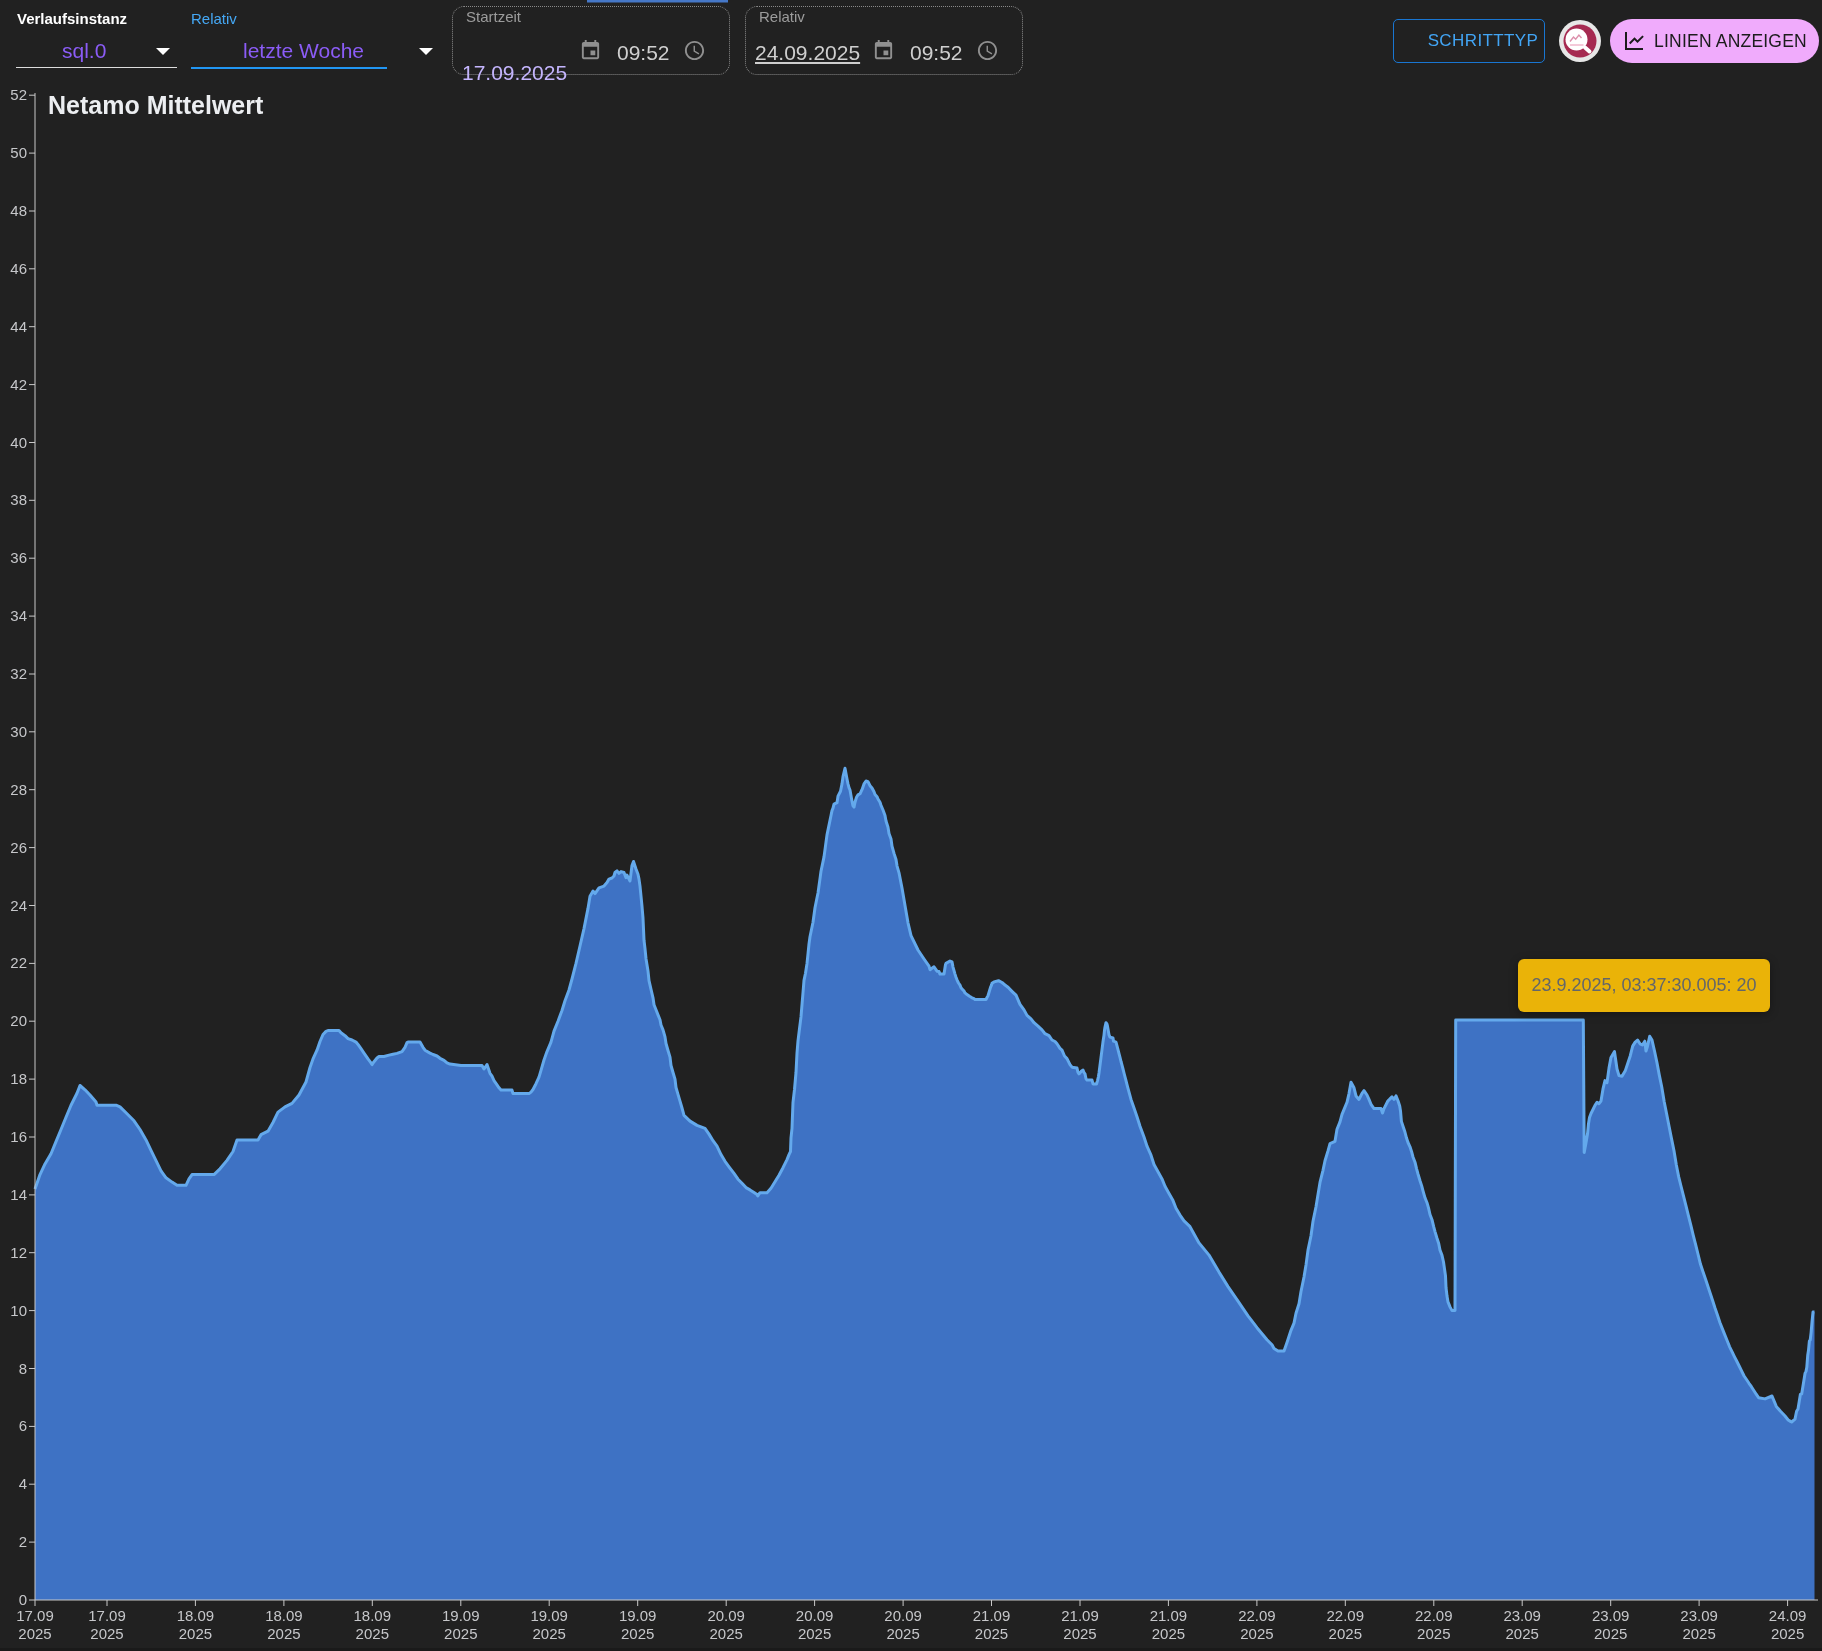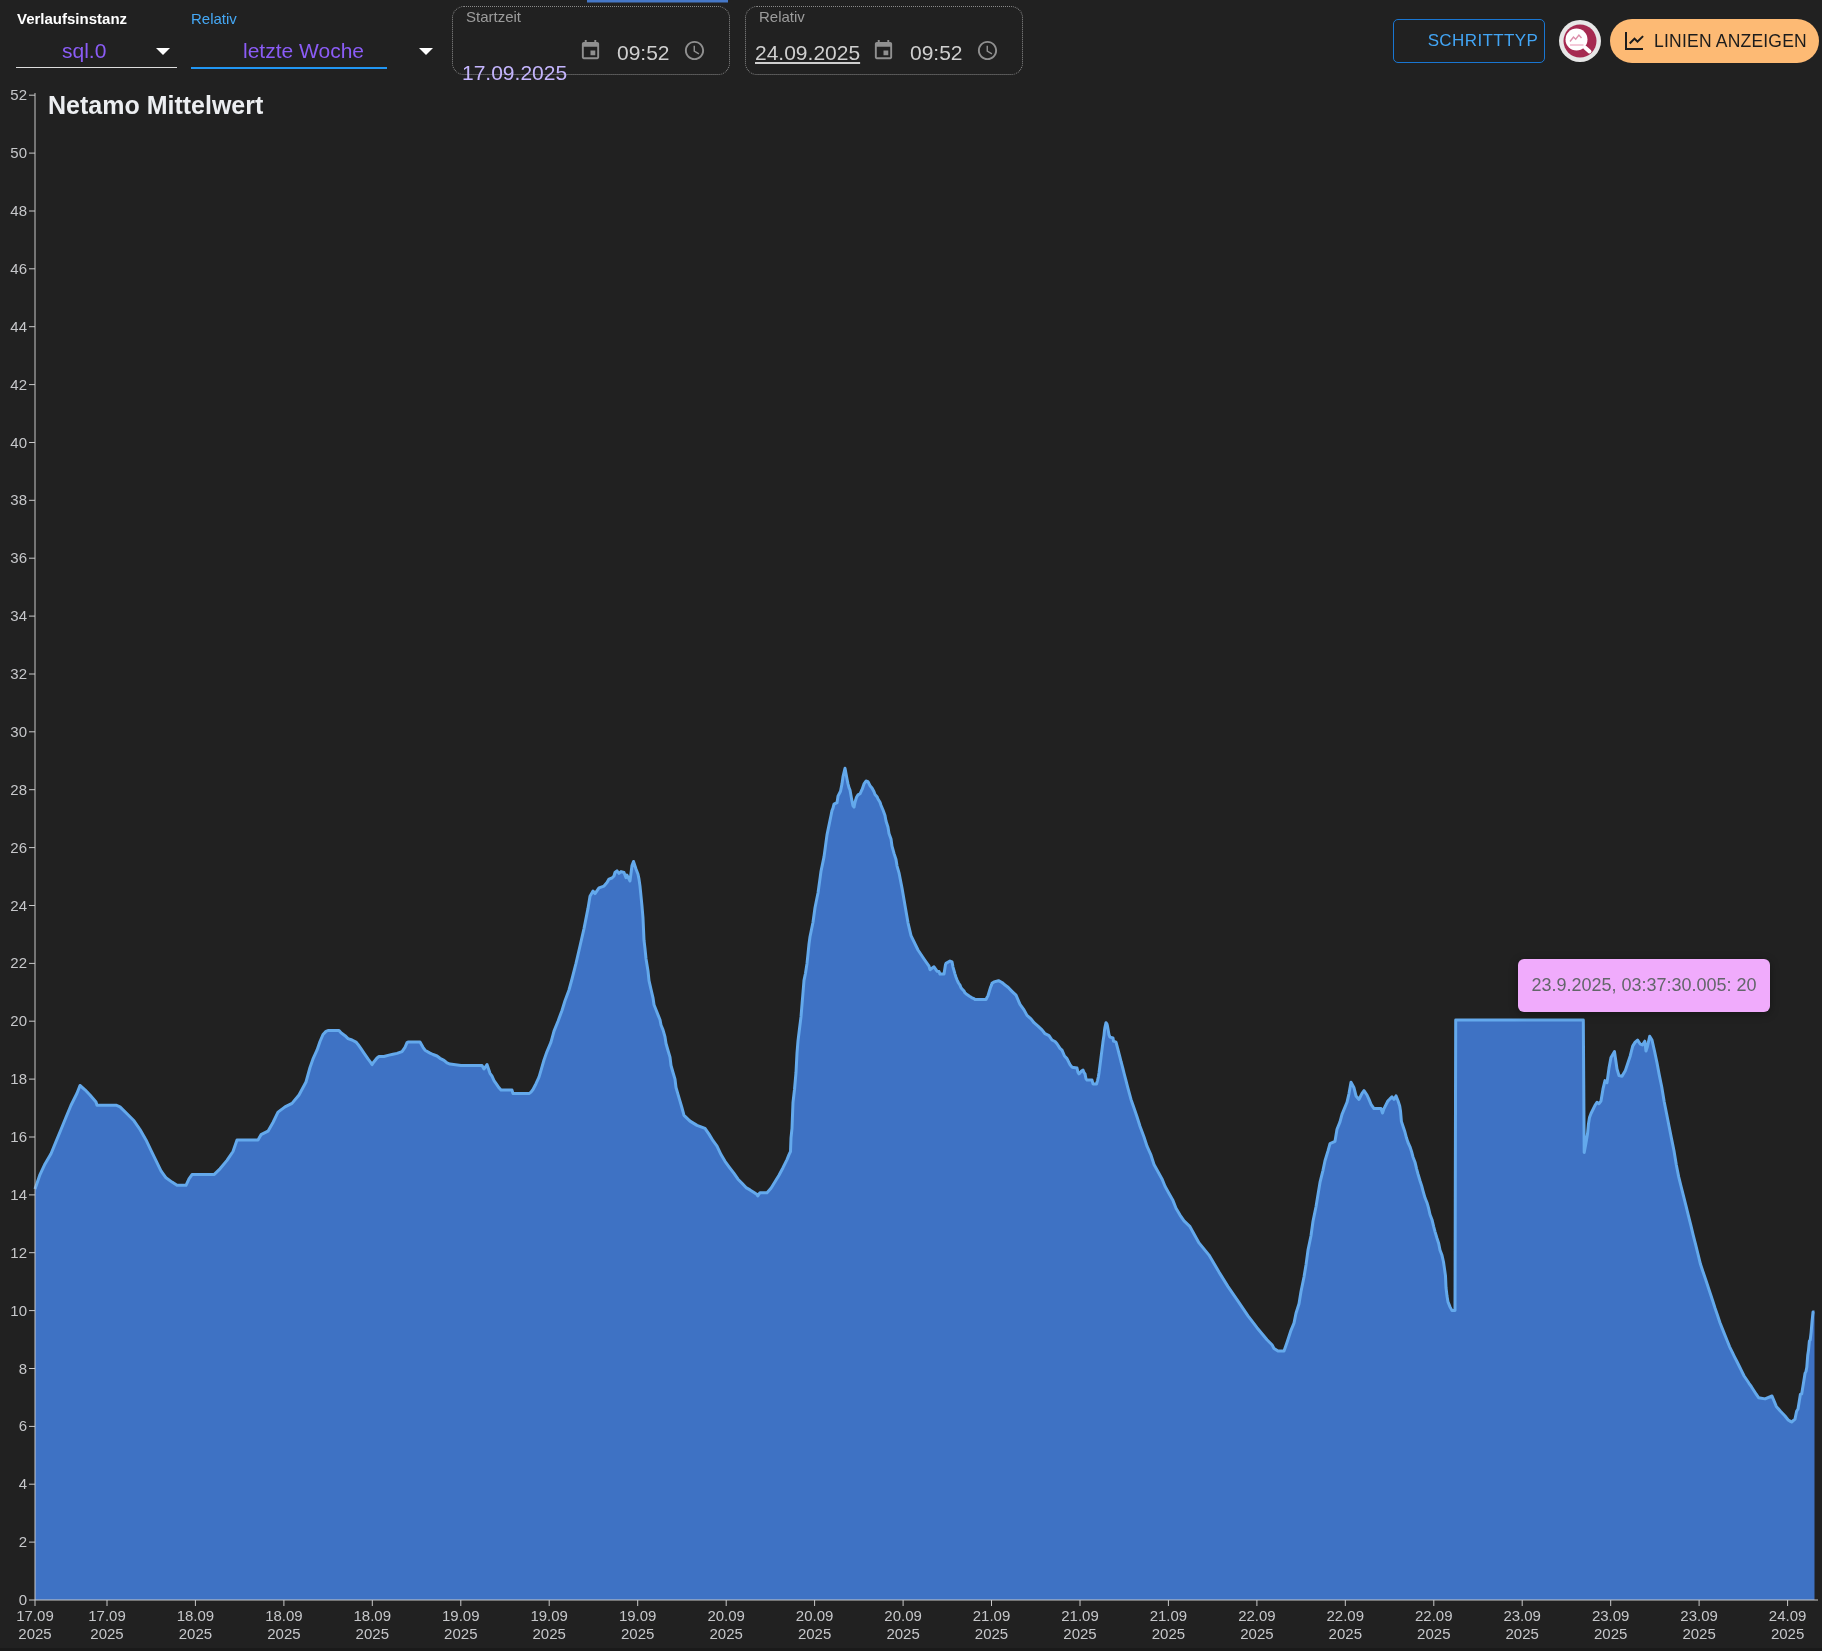--- a/index.html
+++ b/index.html
@@ -1,19 +1,19 @@
 <!DOCTYPE html>
 <html><head><meta charset="utf-8">
 <style>
 html,body{margin:0;padding:0;width:1822px;height:1651px;background:#212121;overflow:hidden;font-family:"Liberation Sans",sans-serif;}
 .lbl{position:absolute;font-size:15px;color:#fff;}
 .sel{position:absolute;font-size:21px;color:#8b5cf6;}
 svg text.ax{fill:#c6c7ca;font-size:15px;font-family:"Liberation Sans",sans-serif;}
 svg .axl{stroke:#c9c9c9;stroke-width:1;}
-.tooltip{position:absolute;left:1518px;top:959px;width:252px;height:53px;background:#f0abfc;border-radius:6px;
+.tooltip{position:absolute;left:1518px;top:959px;width:252px;height:53px;background:#eab308;border-radius:6px;
  color:#63666a;display:flex;align-items:center;justify-content:center;font-size:18px;box-shadow:0 2px 8px rgba(0,0,0,.35);}
 </style></head>
 <body>
 <svg width="1822" height="1651" style="position:absolute;left:0;top:0">
   <rect x="0" y="0" width="1822" height="1651" fill="#212121"></rect>
   <rect x="0" y="1648" width="1822" height="3" fill="#1a1a1a"></rect>
   <rect x="587" y="0" width="141" height="2.5" fill="#4678c8"></rect>
   <path d="M35 1189.1L40 1174.6L45 1163.9L51 1153.8L56 1141.6L61 1129.5L66 1117.3L71 1105.2L77 1093.3L80 1085.5L85 1089.8L90 1095.0L96 1102.0L97 1105.2L116 1105.2L120 1106.9L127 1113.8L134 1120.8L140 1129.5L146 1139.9L151 1150.3L156 1160.7L161 1170.8L166 1177.8L172 1182.1L177 1185.3L186 1185.3L189 1178.9L192 1174.6L214 1174.6L220 1168.8L227 1160.4L233 1151.5L237 1139.9L258 1139.9L261 1134.7L268 1131.2L273 1122.5L278 1112.1L285 1106.9L292 1103.4L299 1095.0L306 1082.0L310 1067.5L313 1058.9L317 1050.2L320 1041.5L323 1034.5L326 1031.4L328 1030.5L339 1030.5L341 1032.8L345 1035.7L348 1038.6L352 1040.0L356 1042.1L358 1044.4L361 1048.7L364 1053.1L368 1058.9L371 1062.9L372 1064.6L374 1061.7L377 1058.0L379 1056.5L384 1056.5L389 1055.1L393 1054.2L397 1053.4L402 1051.6L405 1047.3L407 1042.6L408 1042.1L420 1042.1L423 1047.3L425 1050.2L430 1053.1L433 1054.5L437 1056.0L440 1058.3L444 1060.3L447 1062.9L450 1064.1L461 1065.5L482 1065.5L484 1069.0L487 1064.6L490 1073.3L492 1076.2L494 1080.6L497 1084.9L499 1087.8L501 1090.1L512 1090.1L513 1093.6L529 1093.6L531 1092.1L533 1089.5L536 1083.7L539 1077.1L541 1070.4L544 1060.0L547 1051.6L551 1042.1L554 1031.1L558 1021.2L562 1010.5L565 1000.7L569 990.0L572 979.0L576 963.4L580 946.0L584 928.6L588 908.4L590 896.2L593 891.0L595 893.6L599 887.8L604 886.1L607 882.6L609 879.1L612 878.0L614 876.0L615 872.5L617 870.8L619 873.4L621 871.6L624 872.5L626 877.7L627 875.1L629 879.1L630 880.9L632 865.5L633.5 861.5L636 869.0L638 874.2L639 879.1L640 886.1L641 896.2L642 906.3L643 918.2L644 940.2L645 948.6L646 958.7L648 970.9L649 980.7L651 989.4L653 997.8L654 1004.7L656 1009.7L658 1014.9L660 1019.8L661 1025.0L663 1029.9L665 1036.9L666 1043.5L668 1050.5L670 1057.1L671 1065.5L673 1072.5L675 1079.1L676 1087.5L678 1094.4L680 1101.1L682 1108.0L684 1115.3L690 1121.1L697 1125.4L705 1128.3L709 1134.1L713 1140.7L717 1146.2L721 1154.6L725 1161.3L729 1166.8L734 1173.4L738 1179.2L742 1183.3L746 1187.6L750 1189.9L754 1192.5L757 1194.6L757.8 1196.0L759 1194.0L760 1192.8L767 1192.8L771 1188.2L775 1181.8L779 1175.2L783 1167.7L787 1159.6L789 1154.6L790.5 1151.5L791 1137.9L792 1128.3L793 1102.3L794.5 1089.5L796 1072.5L797 1053.1L798 1040.9L799.5 1028.8L801 1016.9L802 1004.7L803 992.6L804 980.4L805.5 973.2L807 963.4L808 953.8L809 944.0L810 936.7L811.5 929.5L813 922.3L814 915.0L815 907.8L816.5 900.3L818 893.0L819 885.8L820 878.6L821 871.3L822.5 864.1L824 856.9L825 849.6L826 842.1L827 834.9L828.5 827.6L830 820.4L831 815.5L832 810.6L833 808.2L834 804.2L837 802.7L838 796.1L840.5 791.2L842 783.9L843 776.7L845 768.3L847 779.0L848 783.9L849 787.7L850 790.0L851.5 798.4L853 805.9L854 807.1L855 802.2L856.5 797.2L858 794.9L860 793.8L862 789.7L864 783.9L866 781.0L868 781.6L870 785.7L872 788.0L874 791.7L875 794.4L877 796.7L878 799.0L880 802.2L881 805.3L883 810.0L885 815.5L886 821.0L888 827.3L889 833.4L891 838.9L892 846.2L894 853.4L896 859.5L897 865.8L899 872.8L902 888.1L905 905.5L908 922.8L911 935.6L918 950.0L924 959.0L929 966.2L930 969.7L934 966.8L937 971.2L939 971.5L940 974.1L944 974.1L945.5 964.5L946 963.4L950 961.0L952 961.9L953 967.1L955 974.1L956 977.2L957 979.8L958.5 983.0L960 985.1L961 987.7L962.5 989.4L964 991.1L965 992.9L967 994.6L969.5 996.3L972 997.8L974 998.7L975 999.5L986 999.5L987 997.5L988 995.8L990.5 987.4L991.5 985.1L992 983.3L994 981.9L998.5 980.7L1002 982.5L1004 984.2L1005 985.1L1007 986.5L1009 988.2L1010 989.4L1013 992.3L1016 995.2L1020 1004.4L1024 1009.9L1027 1015.4L1031 1018.9L1034 1022.7L1038 1026.2L1042 1029.9L1045 1033.7L1049 1035.7L1052 1040.0L1055 1041.5L1057 1043.8L1060 1048.4L1062 1050.2L1064.5 1056.0L1067 1058.6L1070 1064.6L1072 1067.2L1077 1068.1L1078 1072.5L1079 1073.9L1081.5 1071.0L1083 1070.1L1084 1072.5L1085 1073.9L1086 1078.8L1087 1080.0L1092 1080.0L1093 1084.0L1096.5 1084.0L1097.5 1080.6L1098.4 1076.8L1099 1073.0L1100 1065.2L1101 1057.4L1102 1049.6L1103 1041.8L1104 1035.1L1104.5 1030.2L1105 1027.0L1106 1022.7L1107 1024.1L1107.5 1026.2L1108 1029.0L1108.5 1031.9L1109 1034.8L1110 1037.1L1113 1038.0L1113.5 1041.2L1116 1042.1L1117 1045.8L1118 1049.6L1119 1053.6L1120 1057.4L1121 1061.5L1122 1065.2L1123 1069.0L1124 1073.0L1125 1076.8L1126 1080.6L1127 1084.6L1128 1088.4L1131 1099.4L1134 1108.0L1137 1116.7L1140 1126.3L1144 1137.0L1147 1146.2L1151 1155.2L1154 1164.5L1158 1171.7L1162 1178.9L1165 1186.2L1169 1193.4L1173 1200.6L1176 1208.2L1180 1215.1L1184 1220.9L1190 1226.7L1199 1242.9L1209 1255.1L1219 1272.1L1228 1286.6L1238 1301.1L1248 1315.8L1257 1327.7L1267 1339.8L1272 1344.8L1274 1348.5L1278 1351.1L1284 1351.1L1287 1342.4L1291 1330.3L1294 1323.1L1296 1313.2L1299 1303.7L1301 1291.5L1304 1277.0L1306 1264.9L1308 1250.1L1311 1235.7L1313 1221.2L1316 1206.7L1318 1194.6L1320 1182.4L1323 1170.3L1325 1160.7L1328 1150.9L1330 1143.6L1335 1141.3L1337 1129.2L1340 1121.9L1342 1114.4L1345 1107.2L1347 1102.3L1349 1093.6L1351 1082.3L1354 1087.8L1356 1095.9L1359 1099.4L1362 1093.3L1364 1090.7L1367 1095.0L1369 1099.4L1371 1104.3L1374 1108.6L1381 1108.6L1382.5 1113.0L1384 1108.6L1388 1100.8L1389.5 1099.4L1392 1096.8L1394 1099.4L1396 1095.9L1398 1100.8L1399.7 1106.0L1400.5 1110.9L1401.4 1121.4L1403 1126.3L1404.8 1131.5L1406.5 1138.1L1408 1142.5L1410 1146.8L1411.6 1151.7L1413 1157.0L1415 1162.2L1416.6 1168.8L1418 1174.0L1420 1180.7L1421.7 1185.9L1423 1190.8L1425 1197.8L1427 1202.7L1428.5 1207.9L1430 1214.5L1432 1219.7L1433.6 1226.4L1435 1231.6L1437 1238.3L1438.7 1243.5L1440 1250.1L1442 1255.3L1443.5 1262.0L1444.5 1268.9L1445.5 1275.9L1446 1287.5L1447 1296.1L1448 1301.9L1450 1306.9L1452 1310.6L1455 1310.6L1455.7 1020.1L1583.3 1020.1L1584.2 1152.6L1586 1142.8L1587.5 1134.1L1588.5 1123.7L1589.5 1117.6L1591 1113.5L1593 1109.5L1595 1105.4L1597 1102.3L1599 1103.7L1601 1101.1L1603 1088.9L1605 1080.6L1607 1082.6L1609 1068.1L1611 1057.4L1614.5 1051.6L1617 1069.0L1619 1075.6L1622 1076.2L1625.4 1070.4L1630.3 1055.7L1632.7 1046.1L1635 1042.4L1637.6 1040.0L1640 1043.8L1642.4 1045.0L1644.8 1041.2L1646 1051.0L1647.2 1047.3L1649.7 1036.3L1652 1040.0L1654.5 1051.0L1657 1062.9L1659.3 1075.1L1661.8 1087.2L1664.2 1101.7L1666.6 1113.8L1669 1126.0L1671.4 1138.1L1673.9 1150.3L1676.3 1164.8L1678.7 1176.9L1681.1 1186.5L1683.6 1196.3L1686 1205.9L1688.4 1215.7L1690.8 1225.2L1693.2 1235.1L1695.7 1244.9L1698.1 1254.5L1700.5 1264.3L1702.9 1271.5L1705.4 1278.8L1707.8 1286.0L1710.2 1293.3L1712.6 1300.5L1715 1308.0L1717.5 1315.2L1719.9 1322.5L1722.3 1328.6L1724.7 1334.6L1727.2 1340.7L1729.6 1346.8L1732 1351.7L1734.4 1356.6L1736.8 1361.3L1739.3 1366.2L1741.7 1371.1L1744.1 1376.0L1746.5 1379.5L1749 1383.3L1751.4 1386.7L1753.8 1390.5L1756.2 1394.2L1758.6 1397.7L1765 1398.9L1772 1396.0L1776.3 1406.4L1780.5 1411.3L1784.8 1415.7L1788.2 1420.0L1790.5 1421.4L1791.6 1422.0L1795 1419.1L1796.6 1411.3L1798 1409.0L1800.4 1394.2L1801.7 1394.0L1805.1 1373.1L1806 1371.4L1806.8 1367.3L1807.7 1355.5L1808.5 1350.3L1809.4 1341.0L1810.2 1340.1L1811.1 1332.6L1812 1322.2L1813 1312.1L1814.5 1312.1L1814.5 1600.0L35 1600.0Z" fill="#3e72c4" stroke="none"></path>
   <path d="M35 1189.1L40 1174.6L45 1163.9L51 1153.8L56 1141.6L61 1129.5L66 1117.3L71 1105.2L77 1093.3L80 1085.5L85 1089.8L90 1095.0L96 1102.0L97 1105.2L116 1105.2L120 1106.9L127 1113.8L134 1120.8L140 1129.5L146 1139.9L151 1150.3L156 1160.7L161 1170.8L166 1177.8L172 1182.1L177 1185.3L186 1185.3L189 1178.9L192 1174.6L214 1174.6L220 1168.8L227 1160.4L233 1151.5L237 1139.9L258 1139.9L261 1134.7L268 1131.2L273 1122.5L278 1112.1L285 1106.9L292 1103.4L299 1095.0L306 1082.0L310 1067.5L313 1058.9L317 1050.2L320 1041.5L323 1034.5L326 1031.4L328 1030.5L339 1030.5L341 1032.8L345 1035.7L348 1038.6L352 1040.0L356 1042.1L358 1044.4L361 1048.7L364 1053.1L368 1058.9L371 1062.9L372 1064.6L374 1061.7L377 1058.0L379 1056.5L384 1056.5L389 1055.1L393 1054.2L397 1053.4L402 1051.6L405 1047.3L407 1042.6L408 1042.1L420 1042.1L423 1047.3L425 1050.2L430 1053.1L433 1054.5L437 1056.0L440 1058.3L444 1060.3L447 1062.9L450 1064.1L461 1065.5L482 1065.5L484 1069.0L487 1064.6L490 1073.3L492 1076.2L494 1080.6L497 1084.9L499 1087.8L501 1090.1L512 1090.1L513 1093.6L529 1093.6L531 1092.1L533 1089.5L536 1083.7L539 1077.1L541 1070.4L544 1060.0L547 1051.6L551 1042.1L554 1031.1L558 1021.2L562 1010.5L565 1000.7L569 990.0L572 979.0L576 963.4L580 946.0L584 928.6L588 908.4L590 896.2L593 891.0L595 893.6L599 887.8L604 886.1L607 882.6L609 879.1L612 878.0L614 876.0L615 872.5L617 870.8L619 873.4L621 871.6L624 872.5L626 877.7L627 875.1L629 879.1L630 880.9L632 865.5L633.5 861.5L636 869.0L638 874.2L639 879.1L640 886.1L641 896.2L642 906.3L643 918.2L644 940.2L645 948.6L646 958.7L648 970.9L649 980.7L651 989.4L653 997.8L654 1004.7L656 1009.7L658 1014.9L660 1019.8L661 1025.0L663 1029.9L665 1036.9L666 1043.5L668 1050.5L670 1057.1L671 1065.5L673 1072.5L675 1079.1L676 1087.5L678 1094.4L680 1101.1L682 1108.0L684 1115.3L690 1121.1L697 1125.4L705 1128.3L709 1134.1L713 1140.7L717 1146.2L721 1154.6L725 1161.3L729 1166.8L734 1173.4L738 1179.2L742 1183.3L746 1187.6L750 1189.9L754 1192.5L757 1194.6L757.8 1196.0L759 1194.0L760 1192.8L767 1192.8L771 1188.2L775 1181.8L779 1175.2L783 1167.7L787 1159.6L789 1154.6L790.5 1151.5L791 1137.9L792 1128.3L793 1102.3L794.5 1089.5L796 1072.5L797 1053.1L798 1040.9L799.5 1028.8L801 1016.9L802 1004.7L803 992.6L804 980.4L805.5 973.2L807 963.4L808 953.8L809 944.0L810 936.7L811.5 929.5L813 922.3L814 915.0L815 907.8L816.5 900.3L818 893.0L819 885.8L820 878.6L821 871.3L822.5 864.1L824 856.9L825 849.6L826 842.1L827 834.9L828.5 827.6L830 820.4L831 815.5L832 810.6L833 808.2L834 804.2L837 802.7L838 796.1L840.5 791.2L842 783.9L843 776.7L845 768.3L847 779.0L848 783.9L849 787.7L850 790.0L851.5 798.4L853 805.9L854 807.1L855 802.2L856.5 797.2L858 794.9L860 793.8L862 789.7L864 783.9L866 781.0L868 781.6L870 785.7L872 788.0L874 791.7L875 794.4L877 796.7L878 799.0L880 802.2L881 805.3L883 810.0L885 815.5L886 821.0L888 827.3L889 833.4L891 838.9L892 846.2L894 853.4L896 859.5L897 865.8L899 872.8L902 888.1L905 905.5L908 922.8L911 935.6L918 950.0L924 959.0L929 966.2L930 969.7L934 966.8L937 971.2L939 971.5L940 974.1L944 974.1L945.5 964.5L946 963.4L950 961.0L952 961.9L953 967.1L955 974.1L956 977.2L957 979.8L958.5 983.0L960 985.1L961 987.7L962.5 989.4L964 991.1L965 992.9L967 994.6L969.5 996.3L972 997.8L974 998.7L975 999.5L986 999.5L987 997.5L988 995.8L990.5 987.4L991.5 985.1L992 983.3L994 981.9L998.5 980.7L1002 982.5L1004 984.2L1005 985.1L1007 986.5L1009 988.2L1010 989.4L1013 992.3L1016 995.2L1020 1004.4L1024 1009.9L1027 1015.4L1031 1018.9L1034 1022.7L1038 1026.2L1042 1029.9L1045 1033.7L1049 1035.7L1052 1040.0L1055 1041.5L1057 1043.8L1060 1048.4L1062 1050.2L1064.5 1056.0L1067 1058.6L1070 1064.6L1072 1067.2L1077 1068.1L1078 1072.5L1079 1073.9L1081.5 1071.0L1083 1070.1L1084 1072.5L1085 1073.9L1086 1078.8L1087 1080.0L1092 1080.0L1093 1084.0L1096.5 1084.0L1097.5 1080.6L1098.4 1076.8L1099 1073.0L1100 1065.2L1101 1057.4L1102 1049.6L1103 1041.8L1104 1035.1L1104.5 1030.2L1105 1027.0L1106 1022.7L1107 1024.1L1107.5 1026.2L1108 1029.0L1108.5 1031.9L1109 1034.8L1110 1037.1L1113 1038.0L1113.5 1041.2L1116 1042.1L1117 1045.8L1118 1049.6L1119 1053.6L1120 1057.4L1121 1061.5L1122 1065.2L1123 1069.0L1124 1073.0L1125 1076.8L1126 1080.6L1127 1084.6L1128 1088.4L1131 1099.4L1134 1108.0L1137 1116.7L1140 1126.3L1144 1137.0L1147 1146.2L1151 1155.2L1154 1164.5L1158 1171.7L1162 1178.9L1165 1186.2L1169 1193.4L1173 1200.6L1176 1208.2L1180 1215.1L1184 1220.9L1190 1226.7L1199 1242.9L1209 1255.1L1219 1272.1L1228 1286.6L1238 1301.1L1248 1315.8L1257 1327.7L1267 1339.8L1272 1344.8L1274 1348.5L1278 1351.1L1284 1351.1L1287 1342.4L1291 1330.3L1294 1323.1L1296 1313.2L1299 1303.7L1301 1291.5L1304 1277.0L1306 1264.9L1308 1250.1L1311 1235.7L1313 1221.2L1316 1206.7L1318 1194.6L1320 1182.4L1323 1170.3L1325 1160.7L1328 1150.9L1330 1143.6L1335 1141.3L1337 1129.2L1340 1121.9L1342 1114.4L1345 1107.2L1347 1102.3L1349 1093.6L1351 1082.3L1354 1087.8L1356 1095.9L1359 1099.4L1362 1093.3L1364 1090.7L1367 1095.0L1369 1099.4L1371 1104.3L1374 1108.6L1381 1108.6L1382.5 1113.0L1384 1108.6L1388 1100.8L1389.5 1099.4L1392 1096.8L1394 1099.4L1396 1095.9L1398 1100.8L1399.7 1106.0L1400.5 1110.9L1401.4 1121.4L1403 1126.3L1404.8 1131.5L1406.5 1138.1L1408 1142.5L1410 1146.8L1411.6 1151.7L1413 1157.0L1415 1162.2L1416.6 1168.8L1418 1174.0L1420 1180.7L1421.7 1185.9L1423 1190.8L1425 1197.8L1427 1202.7L1428.5 1207.9L1430 1214.5L1432 1219.7L1433.6 1226.4L1435 1231.6L1437 1238.3L1438.7 1243.5L1440 1250.1L1442 1255.3L1443.5 1262.0L1444.5 1268.9L1445.5 1275.9L1446 1287.5L1447 1296.1L1448 1301.9L1450 1306.9L1452 1310.6L1455 1310.6L1455.7 1020.1L1583.3 1020.1L1584.2 1152.6L1586 1142.8L1587.5 1134.1L1588.5 1123.7L1589.5 1117.6L1591 1113.5L1593 1109.5L1595 1105.4L1597 1102.3L1599 1103.7L1601 1101.1L1603 1088.9L1605 1080.6L1607 1082.6L1609 1068.1L1611 1057.4L1614.5 1051.6L1617 1069.0L1619 1075.6L1622 1076.2L1625.4 1070.4L1630.3 1055.7L1632.7 1046.1L1635 1042.4L1637.6 1040.0L1640 1043.8L1642.4 1045.0L1644.8 1041.2L1646 1051.0L1647.2 1047.3L1649.7 1036.3L1652 1040.0L1654.5 1051.0L1657 1062.9L1659.3 1075.1L1661.8 1087.2L1664.2 1101.7L1666.6 1113.8L1669 1126.0L1671.4 1138.1L1673.9 1150.3L1676.3 1164.8L1678.7 1176.9L1681.1 1186.5L1683.6 1196.3L1686 1205.9L1688.4 1215.7L1690.8 1225.2L1693.2 1235.1L1695.7 1244.9L1698.1 1254.5L1700.5 1264.3L1702.9 1271.5L1705.4 1278.8L1707.8 1286.0L1710.2 1293.3L1712.6 1300.5L1715 1308.0L1717.5 1315.2L1719.9 1322.5L1722.3 1328.6L1724.7 1334.6L1727.2 1340.7L1729.6 1346.8L1732 1351.7L1734.4 1356.6L1736.8 1361.3L1739.3 1366.2L1741.7 1371.1L1744.1 1376.0L1746.5 1379.5L1749 1383.3L1751.4 1386.7L1753.8 1390.5L1756.2 1394.2L1758.6 1397.7L1765 1398.9L1772 1396.0L1776.3 1406.4L1780.5 1411.3L1784.8 1415.7L1788.2 1420.0L1790.5 1421.4L1791.6 1422.0L1795 1419.1L1796.6 1411.3L1798 1409.0L1800.4 1394.2L1801.7 1394.0L1805.1 1373.1L1806 1371.4L1806.8 1367.3L1807.7 1355.5L1808.5 1350.3L1809.4 1341.0L1810.2 1340.1L1811.1 1332.6L1812 1322.2L1813 1312.1L1814.5 1312.1" fill="none" stroke="#64a9ec" stroke-width="3" stroke-linejoin="round"></path>
   <line x1="35" y1="93" x2="35" y2="1600" class="axl"></line>
@@ -174,18 +174,18 @@
 
 <svg style="position:absolute;left:1559px;top:20px" width="42" height="42" viewBox="0 0 42 42">
  <circle cx="21" cy="21" r="21" fill="#e7e7e7"></circle>
  <circle cx="21" cy="21" r="16.5" fill="#a62a51"></circle>
  <circle cx="17.5" cy="19.5" r="11" fill="#fff"></circle>
  <path d="M11 21.5 l3.5-4.5 2.2 2.2 3.2-4.2 2.6 3" stroke="#dd8fab" stroke-width="1.4" fill="none"></path>
  <line x1="11" y1="25" x2="24.5" y2="25" stroke="#eeaec5" stroke-width="1.3"></line>
  <line x1="26" y1="27.5" x2="30.5" y2="31.5" stroke="#fff" stroke-width="4" stroke-linecap="round"></line>
 </svg>
 
-<div style="position:absolute;left:1610px;top:19px;width:209px;height:44px;background:#fdba74;border-radius:22px;display:flex;align-items:center;justify-content:center;color:#1c1c1c;font-size:17.5px;letter-spacing:0.2px;">
+<div style="position:absolute;left:1610px;top:19px;width:209px;height:44px;background:#f0abfc;border-radius:22px;display:flex;align-items:center;justify-content:center;color:#1c1c1c;font-size:17.5px;letter-spacing:0.2px;">
 <svg width="24" height="24" viewBox="0 0 24 24" style="margin-right:8px">
       <path fill="#1c1c1c" d="M3 3v18h18v-2H5V3H3zm17.4 3.4-4.9 4.9-3-3L7 13.8l1.4 1.4 4.1-4.1 3 3 6.3-6.3-1.4-1.4z"></path>
     </svg>
 LINIEN ANZEIGEN</div>
 
 <div class="tooltip">23.9.2025, 03:37:30.005: 20</div>
 </body></html>

